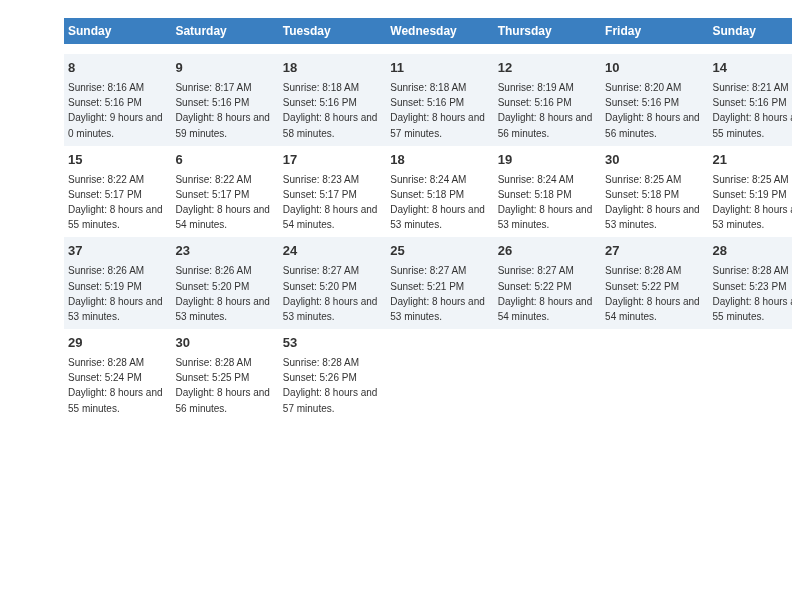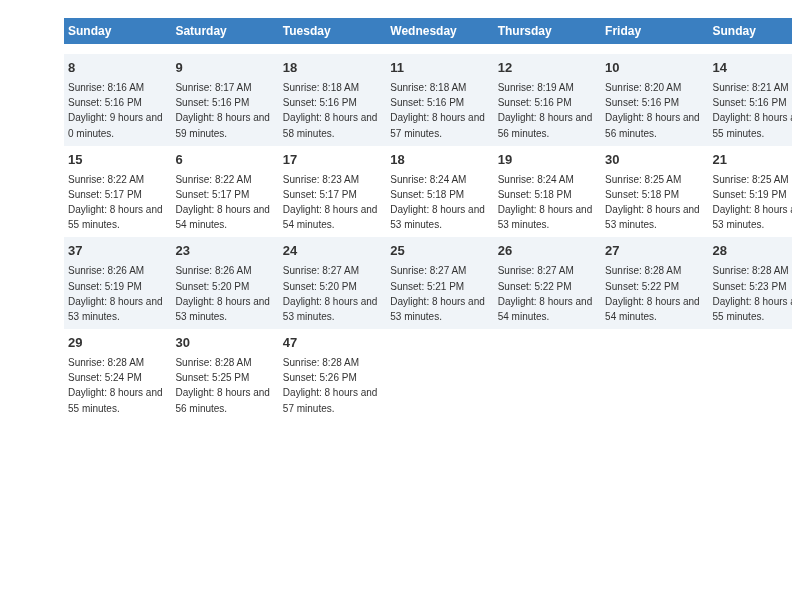--- a/index.html
+++ b/index.html
@@ -131,21 +131,21 @@
           <td><span class="day-num">23</span><span class="day-info">Sunrise: 8:26 AM<br>Sunset: 5:20 PM<br>Daylight: 8 hours and 53 minutes.</span></td>
           <td><span class="day-num">24</span><span class="day-info">Sunrise: 8:27 AM<br>Sunset: 5:20 PM<br>Daylight: 8 hours and 53 minutes.</span></td>
           <td><span class="day-num">25</span><span class="day-info">Sunrise: 8:27 AM<br>Sunset: 5:21 PM<br>Daylight: 8 hours and 53 minutes.</span></td>
           <td><span class="day-num">26</span><span class="day-info">Sunrise: 8:27 AM<br>Sunset: 5:22 PM<br>Daylight: 8 hours and 54 minutes.</span></td>
           <td><span class="day-num">27</span><span class="day-info">Sunrise: 8:28 AM<br>Sunset: 5:22 PM<br>Daylight: 8 hours and 54 minutes.</span></td>
           <td><span class="day-num">28</span><span class="day-info">Sunrise: 8:28 AM<br>Sunset: 5:23 PM<br>Daylight: 8 hours and 55 minutes.</span></td>
         </tr>
         <tr>
           <td><span class="day-num">29</span><span class="day-info">Sunrise: 8:28 AM<br>Sunset: 5:24 PM<br>Daylight: 8 hours and 55 minutes.</span></td>
           <td><span class="day-num">30</span><span class="day-info">Sunrise: 8:28 AM<br>Sunset: 5:25 PM<br>Daylight: 8 hours and 56 minutes.</span></td>
-          <td><span class="day-num">47</span><span class="day-info">Sunrise: 8:28 AM<br>Sunset: 5:26 PM<br>Daylight: 8 hours and 57 minutes.</span></td>
+          <td><span class="day-num">53</span><span class="day-info">Sunrise: 8:28 AM<br>Sunset: 5:26 PM<br>Daylight: 8 hours and 57 minutes.</span></td>
           <td></td>
           <td></td>
           <td></td>
           <td></td>
         </tr>
       </tbody>
   </table>
 </div>
 
 </body></html>

